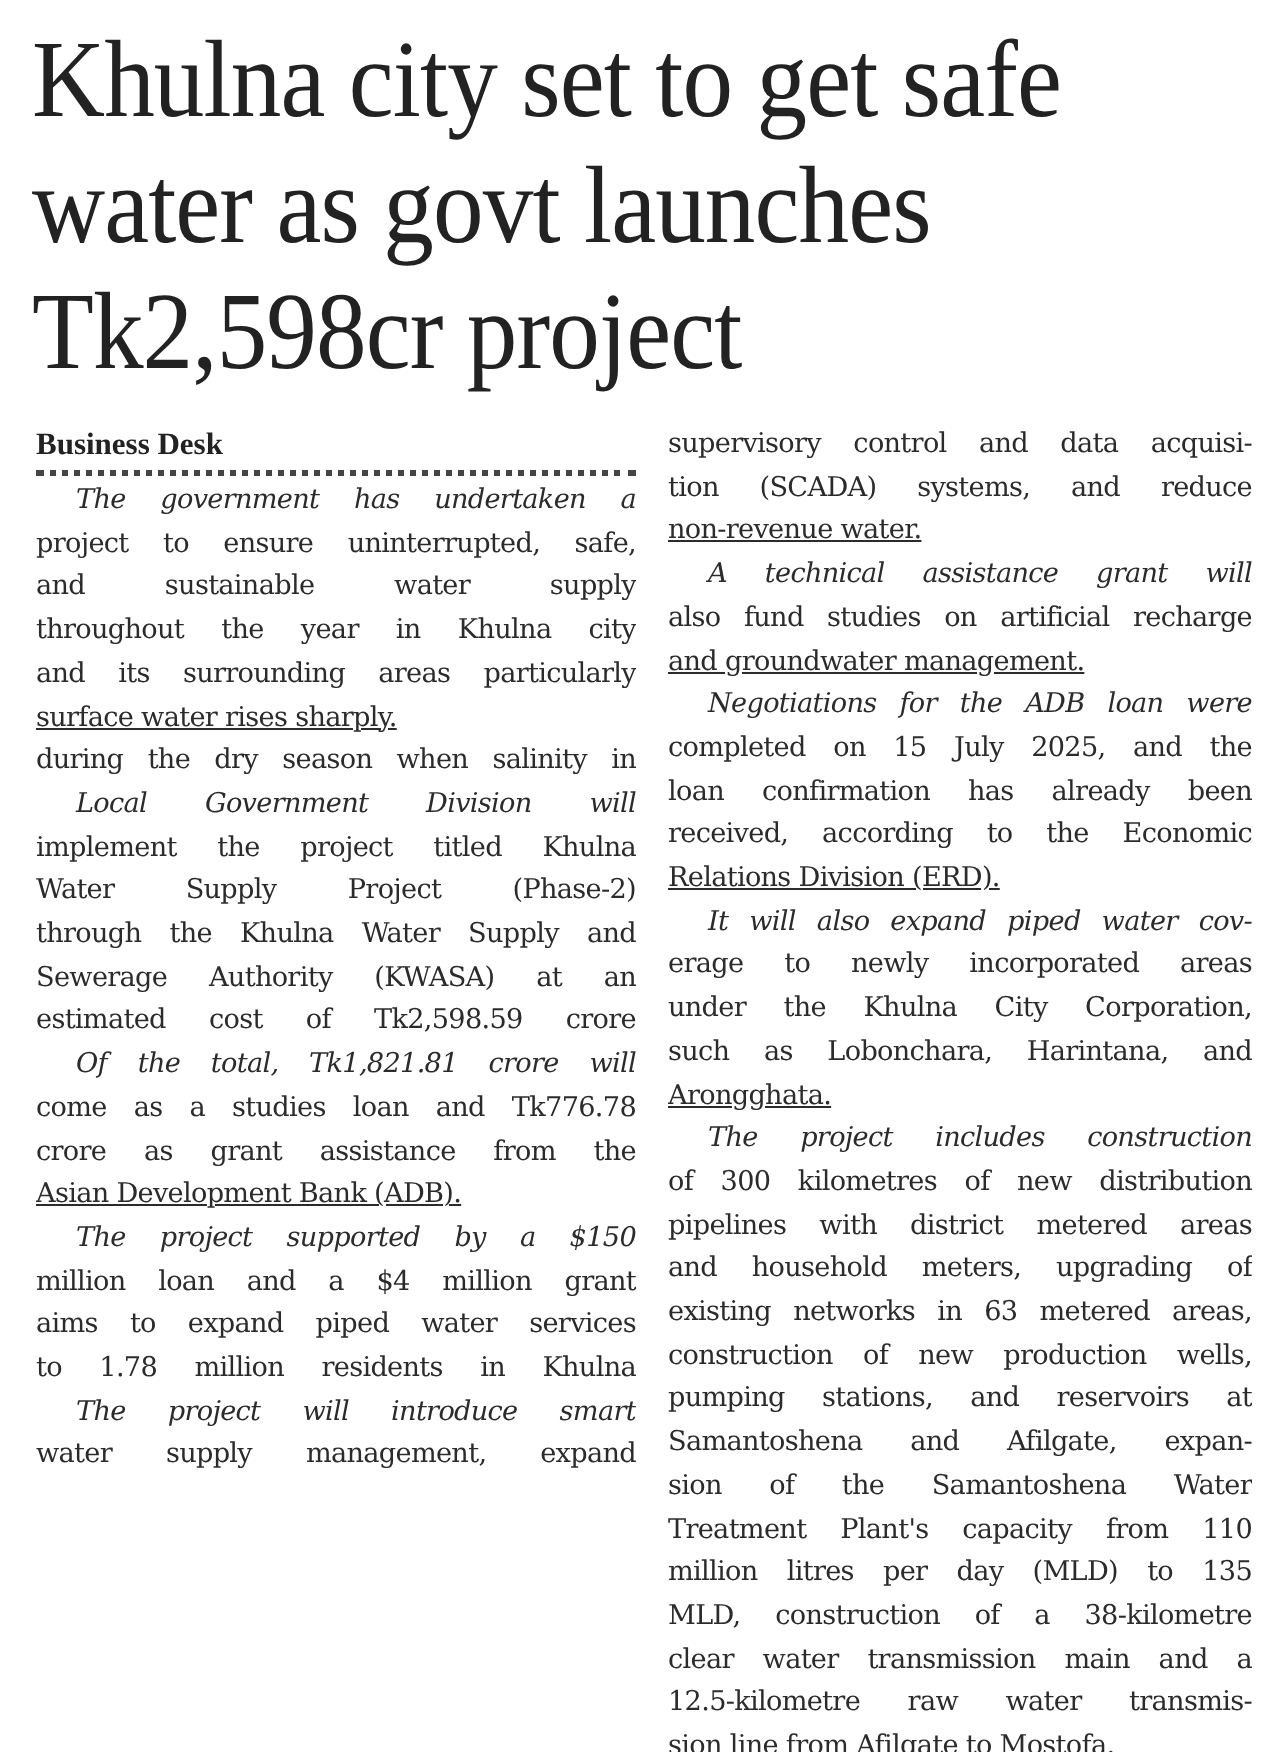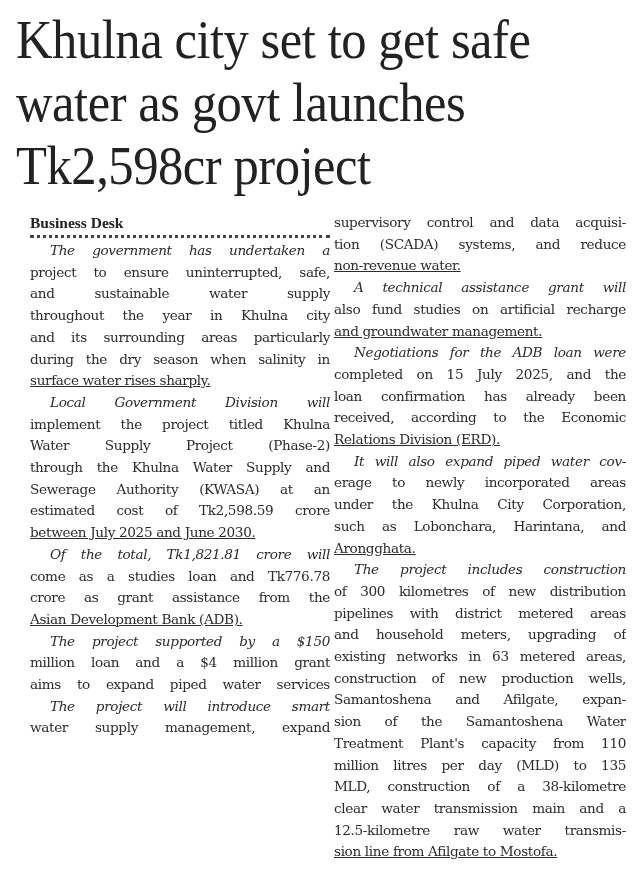--- a/index.html
+++ b/index.html
@@ -15,21 +15,21 @@
       color: #222; letter-spacing: -0.5px;
       transform: scaleX(0.92); transform-origin: left top;
       white-space: nowrap;
     }
     .headline div { margin: 0; }
     .col {
       position: absolute; top: 214px; width: 300px;
       font-family: "DejaVu Serif", "Liberation Serif", serif;
       font-size: 13.6px; line-height: 21.7px; color: #2b2b2b;
     }
-    .col.left { left: 30px; }
+    .col.left { left: 18px; }
     .col.right { left: 334px; top: 212px; width: 292px; }
     .byline {
       font-family: "Liberation Serif", "DejaVu Serif", serif;
       font-weight: bold; font-size: 15.5px; line-height: 18px;
       color: #222; padding-bottom: 3px;
       border-bottom: 3px dotted #444;
       margin-bottom: 2px;
     }
     .para { margin: 0; }
     .line {
@@ -50,42 +50,42 @@
 </div>
 
 <div class="col left" id="col-left">
   <div class="byline">Business Desk</div>
 <div class="para">
       <span class="line indent">The government has undertaken a</span>
       <span class="line">project to ensure uninterrupted, safe,</span>
       <span class="line">and sustainable water supply</span>
       <span class="line">throughout the year in Khulna city</span>
       <span class="line">and its surrounding areas particularly</span>
+      <span class="line last">surface water rises sharply.</span>
       <span class="line">during the dry season when salinity in</span>
-      <span class="line last">surface water rises sharply.</span>
     </div>
     <div class="para">
       <span class="line indent">Local Government Division will</span>
       <span class="line">implement the project titled Khulna</span>
       <span class="line">Water Supply Project (Phase-2)</span>
       <span class="line">through the Khulna Water Supply and</span>
       <span class="line">Sewerage Authority (KWASA) at an</span>
       <span class="line">estimated cost of Tk2,598.59 crore</span>
-      <span class="line last">between July 2025 and June 2030.</span>
     </div>
     <div class="para">
       <span class="line indent">Of the total, Tk1,821.81 crore will</span>
       <span class="line">come as a studies loan and Tk776.78</span>
       <span class="line">crore as grant assistance from the</span>
       <span class="line last">Asian Development Bank (ADB).</span>
     </div>
     <div class="para">
       <span class="line indent">The project supported by a $150</span>
       <span class="line">million loan and a $4 million grant</span>
       <span class="line">aims to expand piped water services</span>
+      <span class="line">to 1.78 million residents in Khulna</span>
     </div>
     <div class="para">
       <span class="line indent">The project will introduce smart</span>
       <span class="line">water supply management, expand</span>
     </div>
   </div>
 
 <div class="col right" id="col-right">
     <div class="para">
       <span class="line">supervisory control and data acquisi-</span>
@@ -111,20 +111,21 @@
       <span class="line">such as Lobonchara, Harintana, and</span>
       <span class="line last">Arongghata.</span>
     </div>
     <div class="para">
       <span class="line indent">The project includes construction</span>
       <span class="line">of 300 kilometres of new distribution</span>
       <span class="line">pipelines with district metered areas</span>
       <span class="line">and household meters, upgrading of</span>
       <span class="line">existing networks in 63 metered areas,</span>
       <span class="line">construction of new production wells,</span>
+      <span class="line">pumping stations, and reservoirs at</span>
       <span class="line">Samantoshena and Afilgate, expan-</span>
       <span class="line">sion of the Samantoshena Water</span>
       <span class="line">Treatment Plant's capacity from 110</span>
       <span class="line">million litres per day (MLD) to 135</span>
       <span class="line">MLD, construction of a 38-kilometre</span>
       <span class="line">clear water transmission main and a</span>
       <span class="line">12.5-kilometre raw water transmis-</span>
       <span class="line last">sion line from Afilgate to Mostofa.</span>
     </div>
   </div>

